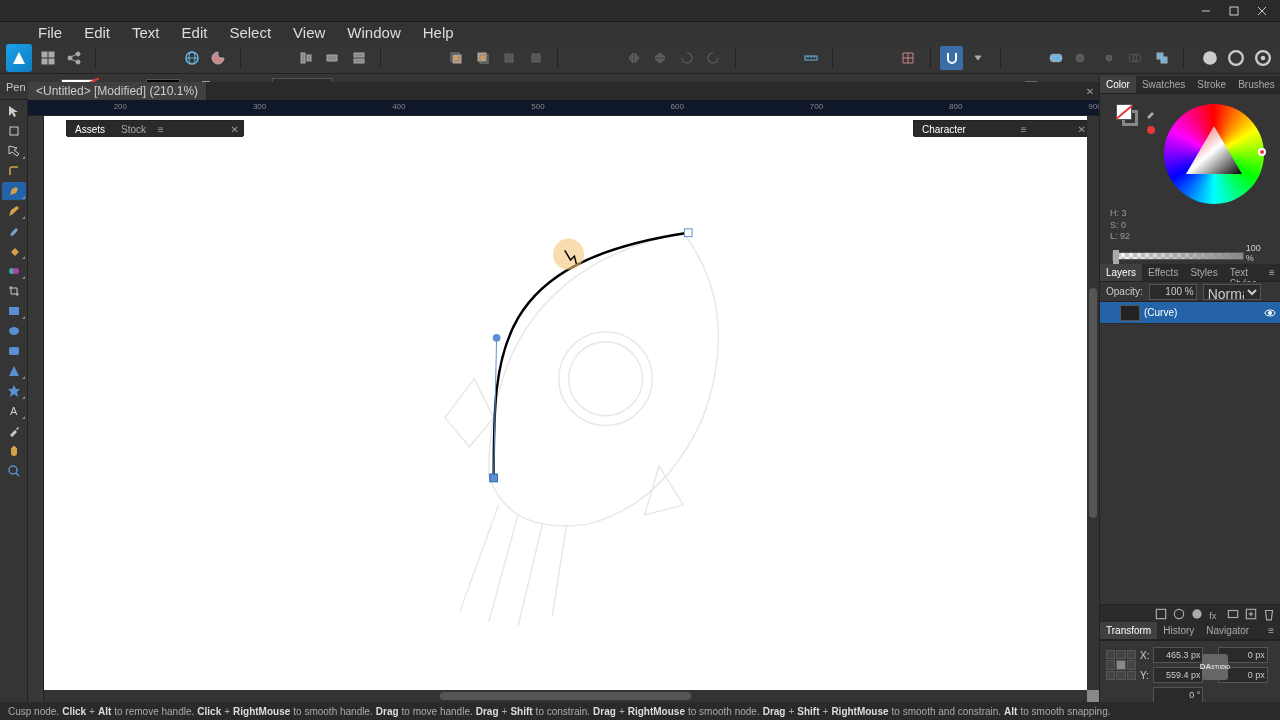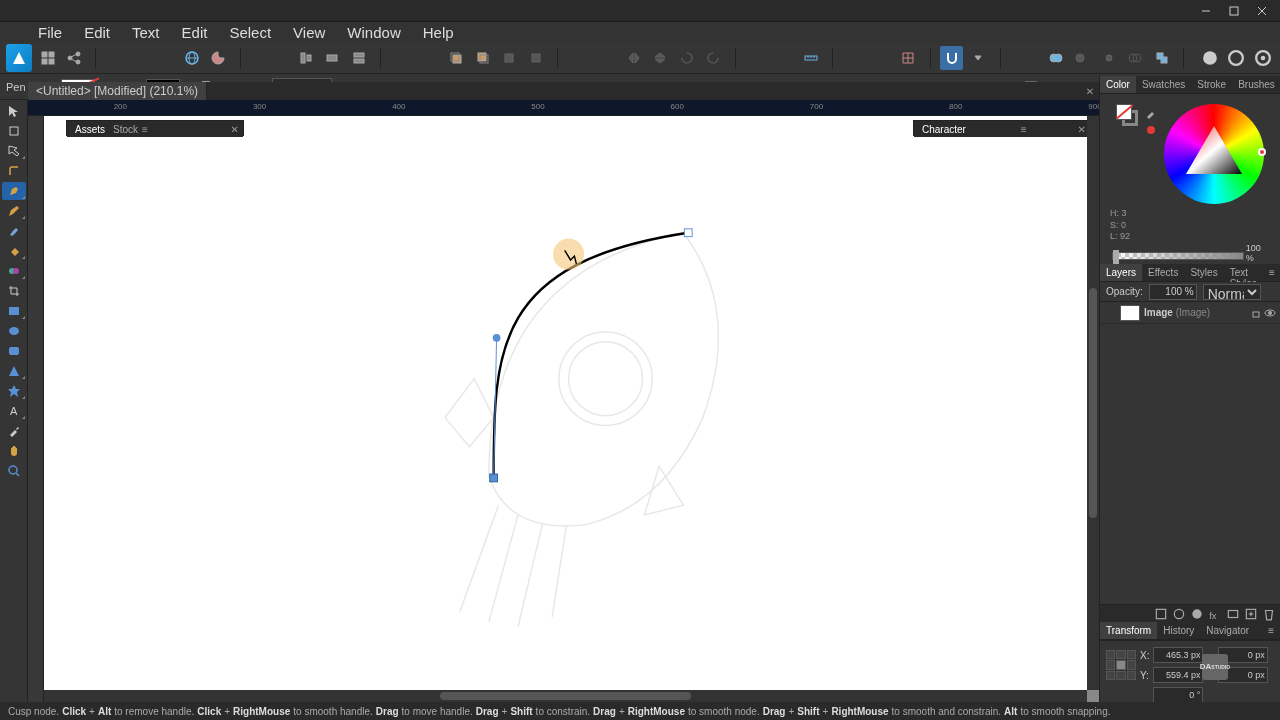--- a/index.html
+++ b/index.html
@@ -104,21 +104,21 @@
 .transform-panel { height: 80px; background: #353535; border-top: 1px solid #222; }
 .transform-body { padding: 6px; display: grid; grid-template-columns: auto auto 1fr auto 1fr; gap: 4px; align-items: center; font-size: 10px; }
 .anchor-grid { width: 30px; height: 30px; display: grid; grid-template-columns: repeat(3, 1fr); grid-template-rows: repeat(3, 1fr); gap: 1px; grid-row: span 2; }
 .anchor-cell { background: #444; border: 1px solid #555; }
 .anchor-cell.sel { background: #888; }
 .tinput { width: 50px; height: 16px; background: #2a2a2a; border: 1px solid #555; color: #ccc; font-size: 9px; padding: 0 2px; text-align: right; }
 .da-logo { position: absolute; right: 52px; bottom: 40px; width: 26px; height: 26px; background: #666; border-radius: 3px; display: flex; align-items: center; justify-content: center; font-size: 8px; font-weight: bold; color: #ddd; line-height: 1; }
 
 
 .float-panel { position: absolute; background: #353535; border: 1px solid #222; font-size: 10px; }
-.float-header { height: 16px; background: #2a2a2a; display: flex; align-items: center; padding: 0 4px; }
+.float-header { height: 16px; background: #2a2a2a; display: flex; align-items: center; padding: 0 4px; gap: 8px; }
 .float-tab { padding: 2px 4px; cursor: pointer; color: #aaa; }
 .float-tab.active { color: #fff; }
 .float-close { margin-left: auto; cursor: pointer; font-size: 10px; color: #999; }
 .float-menu { cursor: pointer; color: #999; }
 
 
 .statusbar { position: absolute; left: 0; right: 0; bottom: 0; height: 18px; background: #2a2a2a; display: flex; align-items: center; padding: 0 8px; font-size: 10px; color: #aaa; gap: 3px; }
 .statusbar b { color: #ddd; font-weight: 600; }
 
 
@@ -711,31 +711,28 @@
     <svg width="12" height="12" viewBox="0 0 12 12">
         <rect x="3" y="5" width="6" height="5" fill="none" stroke="#aaa"></rect>
         <path d="M4 5 L4 3 Q4 1 6 1 Q8 1 8 3 L8 5" fill="none" stroke="#aaa"></path>
       </svg>
     <svg width="12" height="12" viewBox="0 0 12 12">
         <circle cx="6" cy="6" r="4" fill="none" stroke="#aaa"></circle>
       </svg>
   </div>
   <div class="layers-panel">
     <div class="layer-list">
-      <div class="layer-row">
+      <div class="layer-row selected">
         <div class="layer-column-icons"></div>
-        <div class="layer-thumb white"></div>
-        <div class="layer-name"><b>Image</b> <span style="color:#888">(Image)</span></div>
+        <div class="layer-thumb"></div>
+        <div class="layer-name">(Curve)</div>
         <div class="layer-icons">
           <svg class="layer-icon" viewBox="0 0 12 12">
-              <rect x="3" y="5" width="6" height="5" fill="none" stroke="#aaa"></rect>
-            </svg>
-          <svg class="layer-icon" viewBox="0 0 12 12">
-              <ellipse cx="6" cy="6" rx="5" ry="3" fill="none" stroke="#aaa"></ellipse>
-              <circle cx="6" cy="6" r="2" fill="#aaa"></circle>
+              <circle cx="6" cy="6" r="2" fill="#fff"></circle>
+              <ellipse cx="6" cy="6" rx="5" ry="3" fill="none" stroke="#fff"></ellipse>
             </svg>
         </div>
       </div>
     </div>
     <div class="layers-footer">
       <svg class="footer-icon" viewBox="0 0 12 12">
           <rect x="2" y="2" width="8" height="8" fill="none" stroke="#aaa"></rect>
         </svg>
       <svg class="footer-icon" viewBox="0 0 12 12">
           <circle cx="6" cy="6" r="4" fill="none" stroke="#aaa"></circle>

